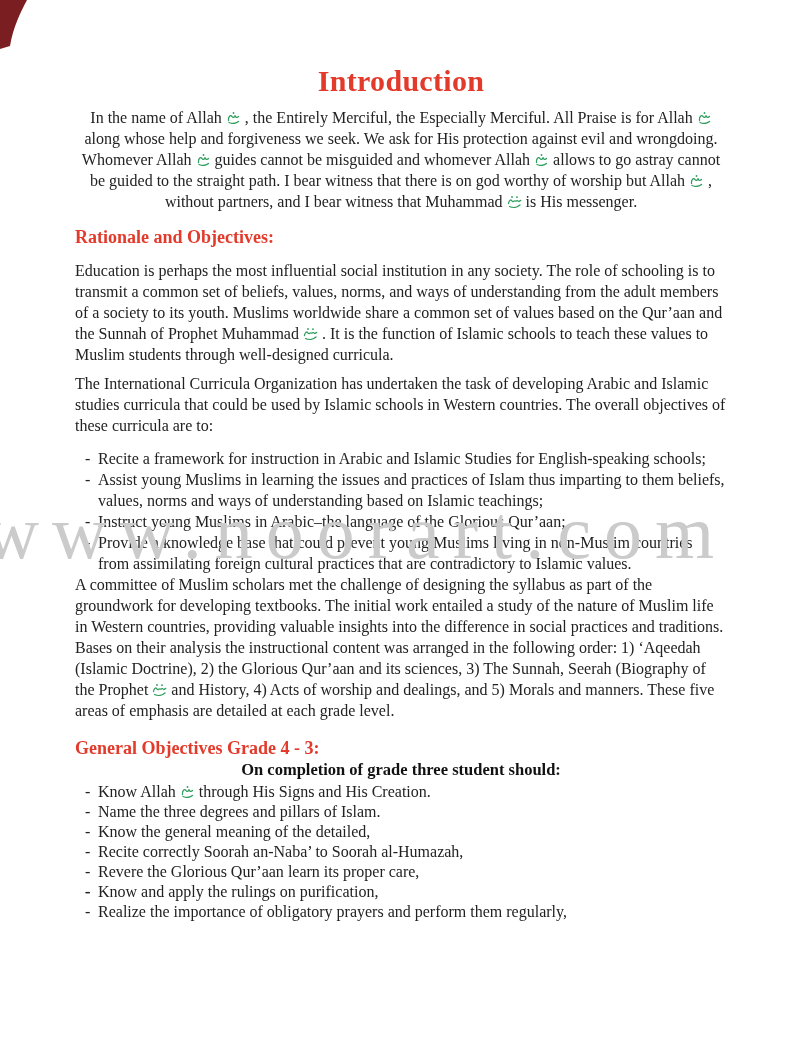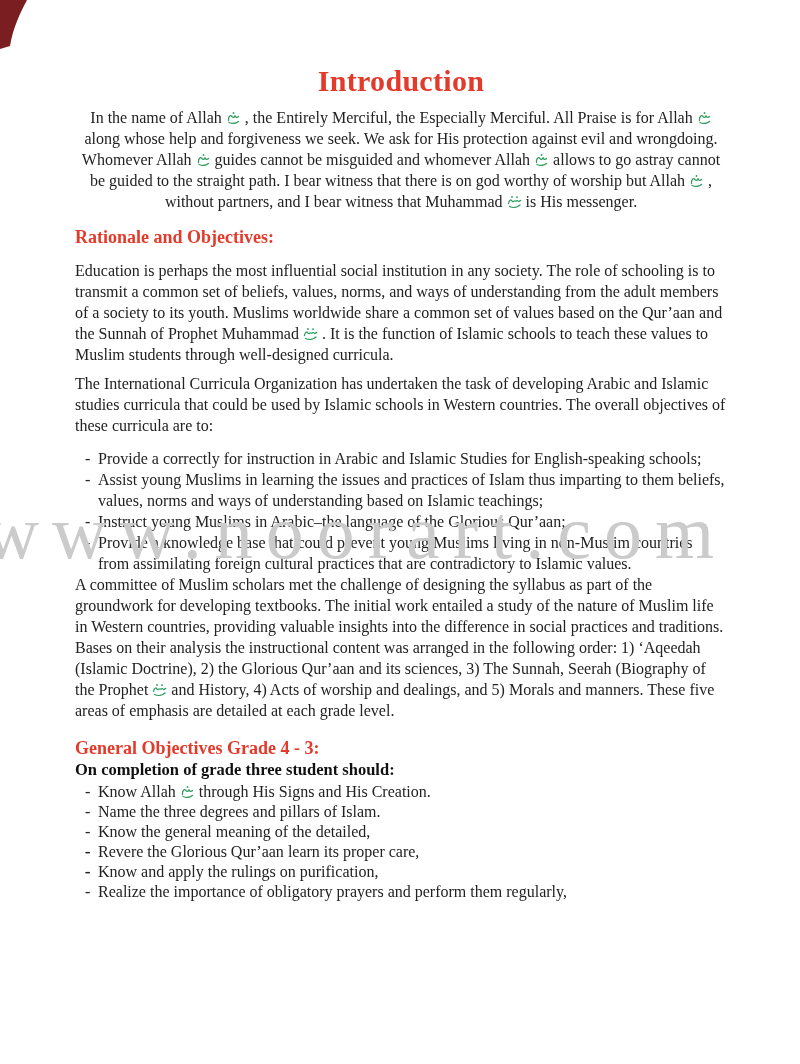--- a/index.html
+++ b/index.html
@@ -16,21 +16,21 @@
   p{margin:0;}
   .body{font-size:16px;line-height:21px;}
   .p-intro{margin-top:9px;text-align:center;}
   h2.redhead{margin:14px 0 12px 0;font-size:18px;line-height:22px;font-weight:700;color:#e23a2b;}
   .p-r2{margin-top:8px;}
   .dash-list{list-style:none;margin:12px 0 0 10px;padding:0;}
   .dash-list li{position:relative;padding-left:13px;font-size:16px;line-height:21px;}
   .dash-list .dash{position:absolute;left:0;top:0;}
   .p-committee{margin-top:0;}
   h2.h2b{margin:16px 0 0 0;}
-  .subhead{margin:0;font-size:16.5px;line-height:21px;font-weight:700;color:#111111;}
+  .subhead{margin:0;font-size:16.5px;line-height:21px;font-weight:700;color:#111111;text-align:center;}
   .listb{margin-top:2px;}
   .listb li{line-height:20px;}
   .it{}
   .honorific{
     width:15px;height:13px;display:inline-block;vertical-align:-1px;
     stroke:#2f9e5e;fill:none;stroke-width:1.3;stroke-linecap:round;
   }
   .honorific .dot{fill:#2f9e5e;stroke:none;}
   .watermark{
     position:absolute;top:494px;left:-16px;z-index:5;pointer-events:none;
@@ -85,21 +85,21 @@
           <path d="M2.5 11.5C6 13 10.5 12.5 13 10"></path>
           <circle cx="5" cy="2" r="0.9" class="dot"></circle>
           <circle cx="10" cy="2.2" r="0.9" class="dot"></circle>
         </svg><span> . It is the function of Islamic schools to teach these values to Muslim students through well-designed curricula.</span></p>
 
     <p class="body p-r2"><span>The International Curricula Organization has undertaken the task of developing Arabic and Islamic studies curricula that could be used by Islamic schools in Western countries. The overall objectives of these curricula are to:</span></p>
 
     <ul class="dash-list">
       <li>
         <span class="dash">-</span>
-        <span class="li-body"><span>Provide a correctly for instruction in Arabic and Islamic Studies for English-speaking schools;</span></span>
+        <span class="li-body"><span>Recite a framework for instruction in Arabic and Islamic Studies for English-speaking schools;</span></span>
       </li>
       <li>
         <span class="dash">-</span>
         <span class="li-body"><span>Assist young Muslims in learning the issues and practices of Islam thus imparting to them beliefs, values, norms and ways of understanding based on Islamic teachings;</span></span>
       </li>
       <li>
         <span class="dash">-</span>
         <span class="li-body"><span>Instruct young Muslims in Arabic–the language of the Glorious </span><span class="it">Qur’aan</span><span>;</span></span>
       </li>
       <li>
@@ -131,20 +131,21 @@
       <li>
         <span class="dash">-</span>
         <span class="li-body"><span>Name the three degrees and pillars of Islam.</span></span>
       </li>
       <li>
         <span class="dash">-</span>
         <span class="li-body"><span>Know the general meaning of the </span><span class="it">detailed</span><span>,</span></span>
       </li>
       <li>
         <span class="dash">-</span>
+        <span class="li-body"><span>Recite correctly </span><span class="it">Soorah an-Naba’</span><span> to </span><span class="it">Soorah al-Humazah</span><span>,</span></span>
       </li>
       <li>
         <span class="dash">-</span>
         <span class="li-body"><span>Revere the Glorious </span><span class="it">Qur’aan</span><span> learn its proper care,</span></span>
       </li>
       <li>
         <span class="dash">-</span>
       </li>
       <li>
         <span class="dash">-</span>

